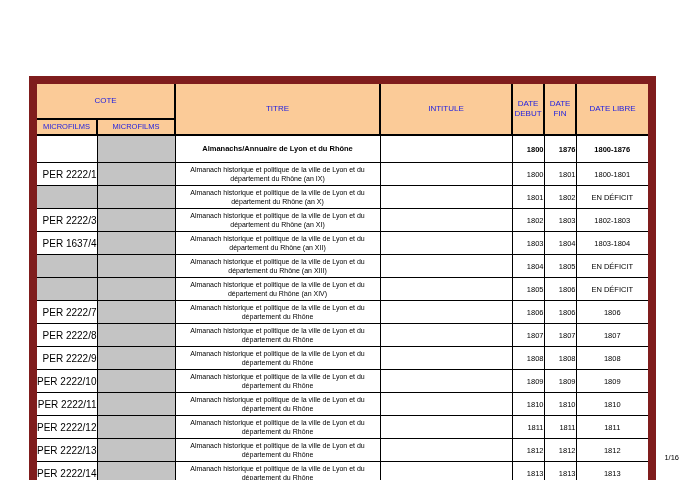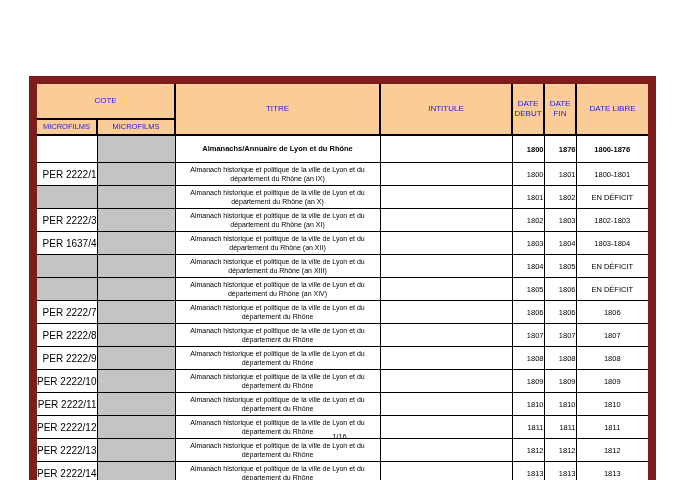--- a/index.html
+++ b/index.html
@@ -113,23 +113,23 @@
   tr.row-head-item .cell-date,
   tr.row-head-item .cell-libre {
     font-weight: bold;
     font-size: 7.5px;
   }
 
   
   .page-footer {
     position: absolute;
     left: 0;
-    top: 432px;
+    top: 453px;
     width: 679px;
-    text-align: center;
+    text-align: right;
     font-size: 7.5px;
   }
 </style>
 </head>
 <body>
 
 <div class="doc-title">
 </div>
 
 <div class="table-wrap">

